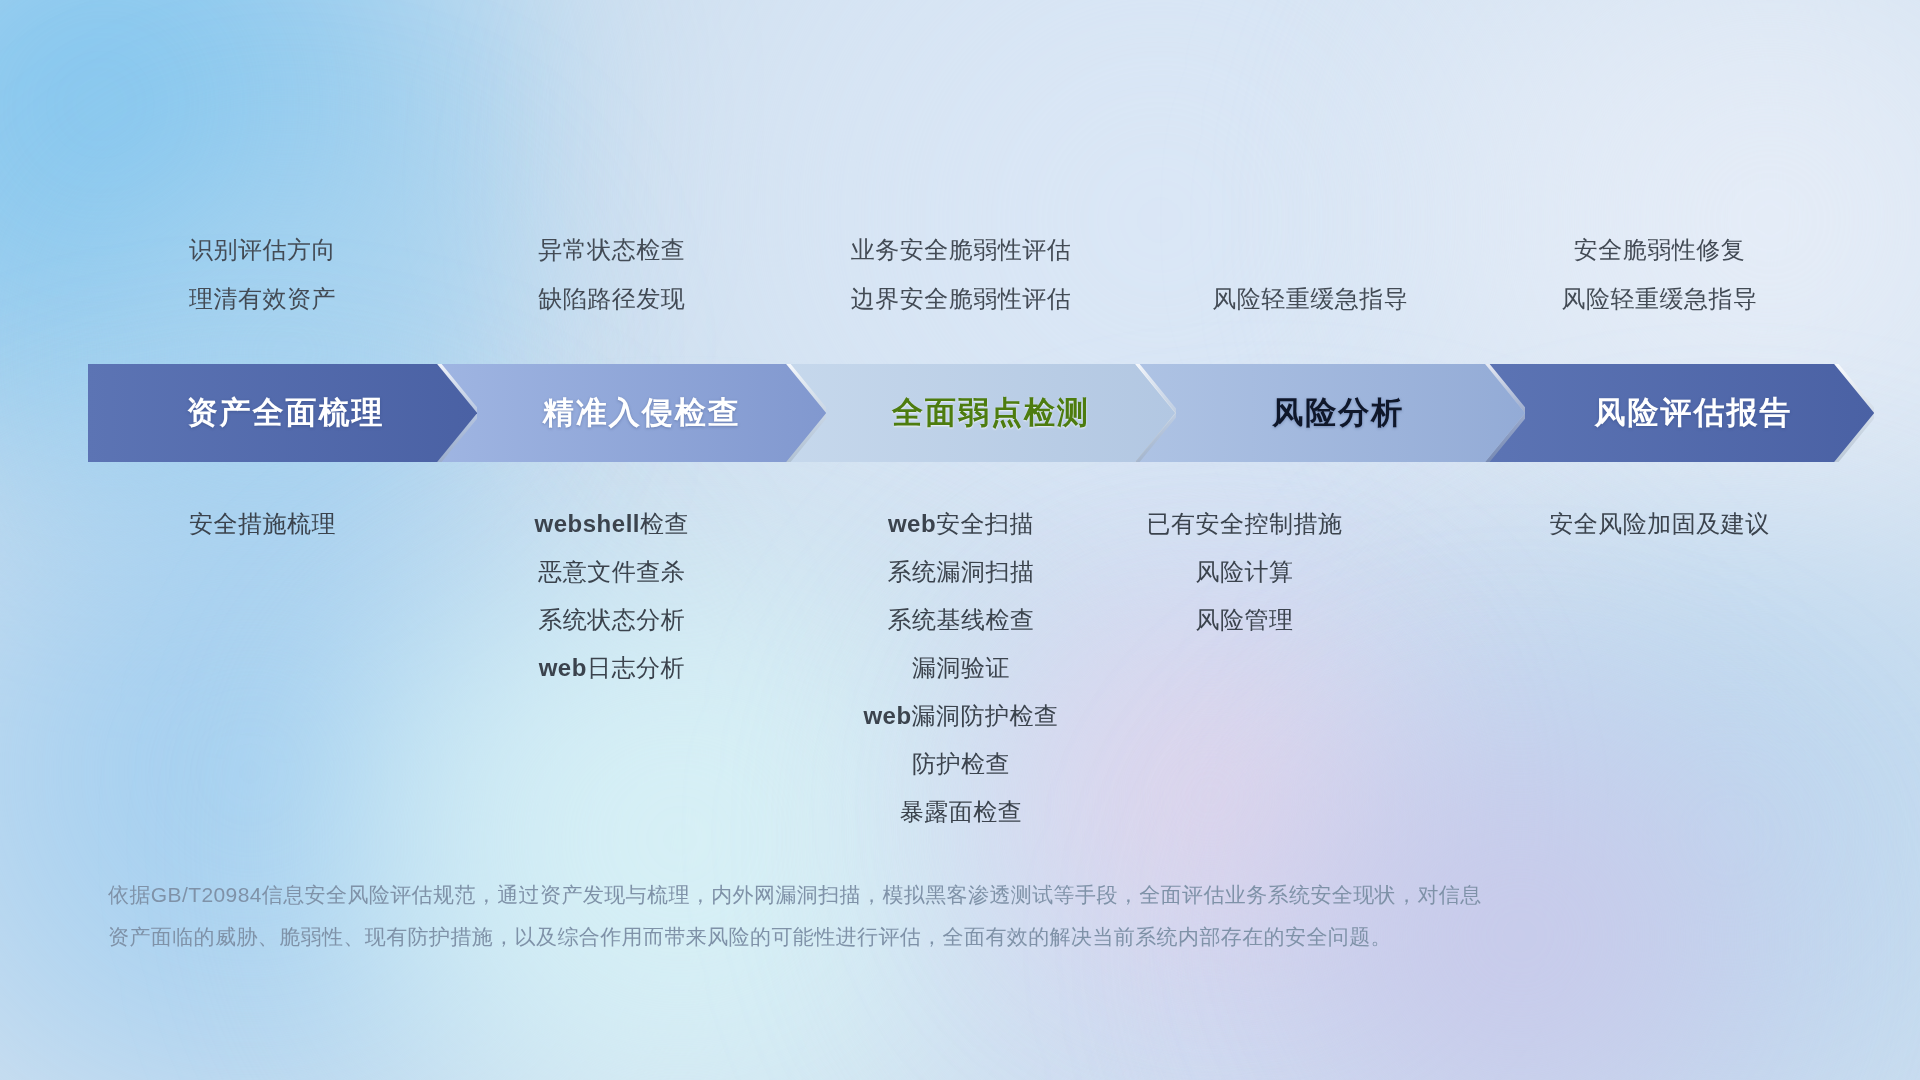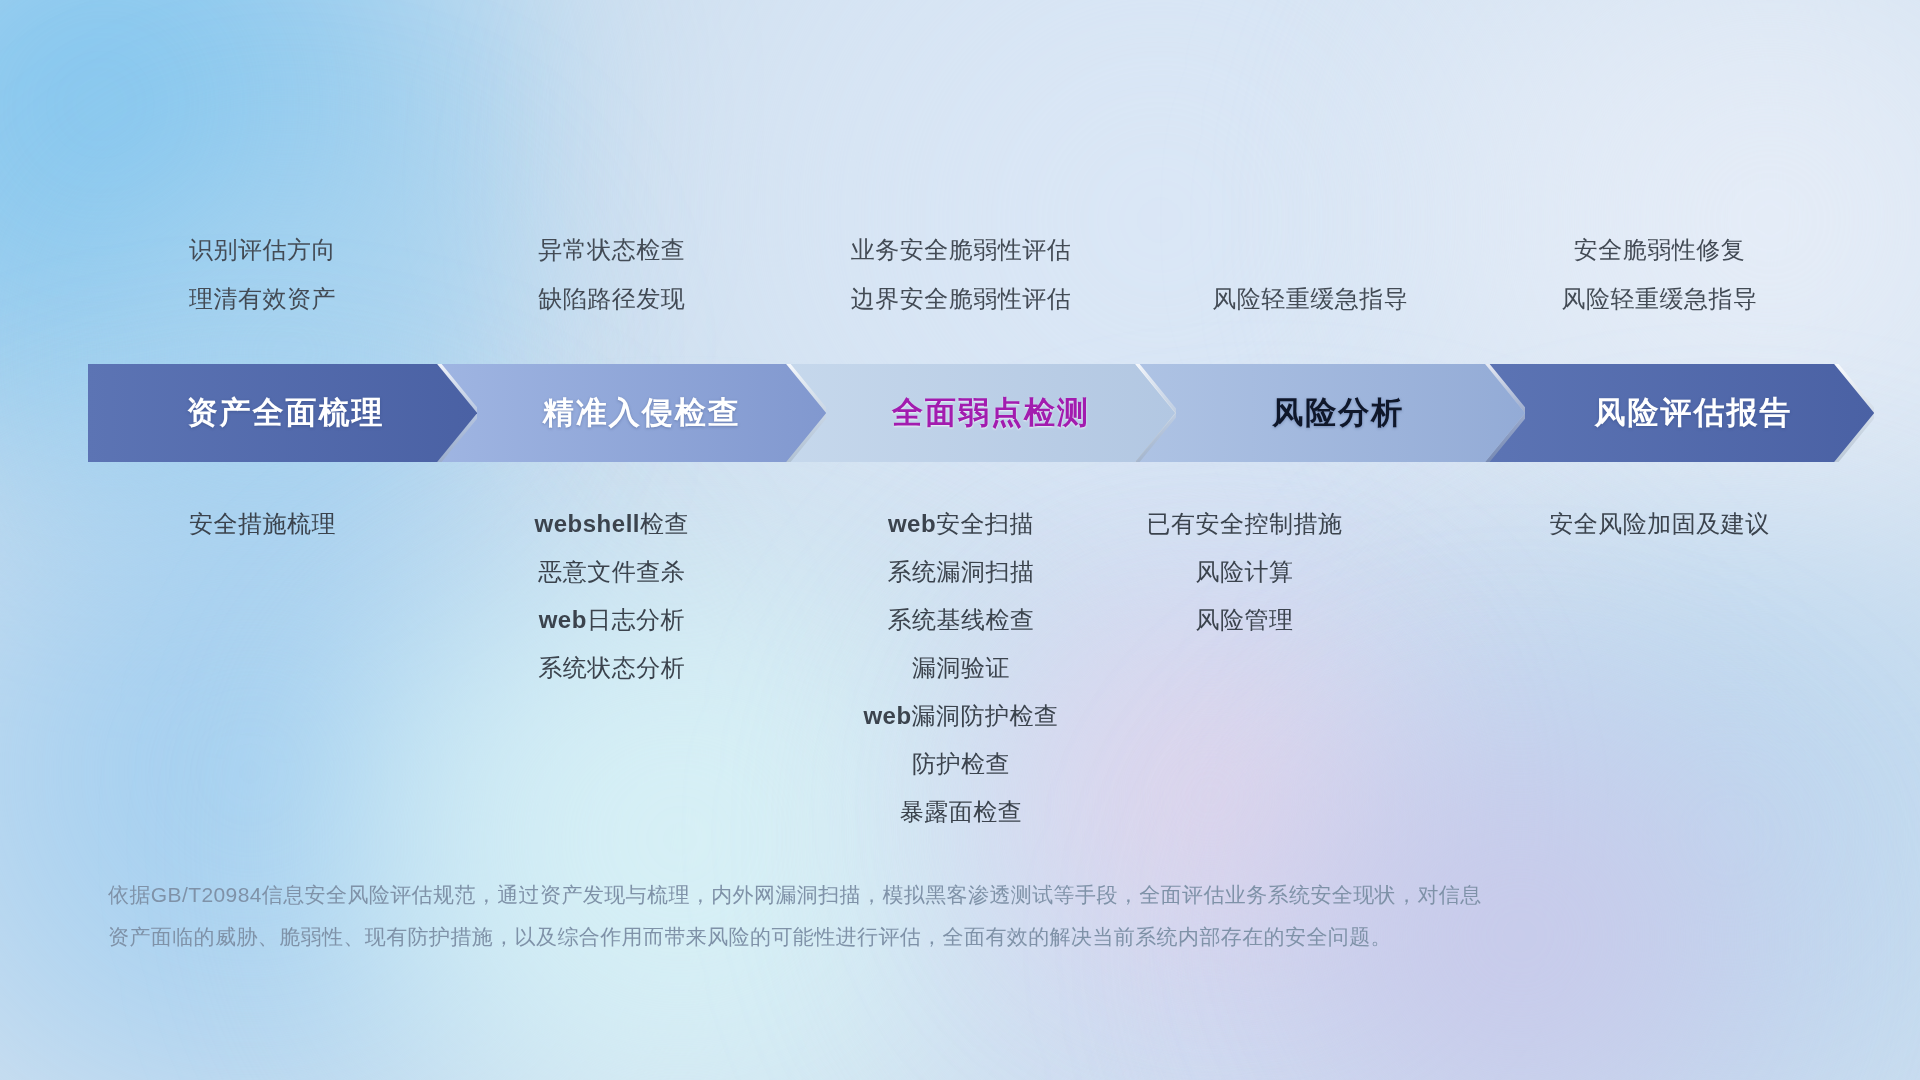--- a/index.html
+++ b/index.html
@@ -186,21 +186,21 @@
               </linearGradient>
               <linearGradient id="g2e" x1="0" y1="0" x2="0" y2="1">
                 <stop offset="0%" stop-color="#ffffff" stop-opacity="0.85"></stop>
                 <stop offset="55%" stop-color="#c9d3de" stop-opacity="0.55"></stop>
                 <stop offset="100%" stop-color="#9aa7b5" stop-opacity="0.45"></stop>
               </linearGradient>
             </defs>
             <path d="M0,0 L349.2,0 L389.2,49 L349.2,98 L0,98 L40,49 Z" fill="none" stroke="url(#g2e)" stroke-width="7"></path>
             <path d="M0,0 L349.2,0 L389.2,49 L349.2,98 L0,98 L40,49 Z" fill="url(#g2)"></path>
           </svg>
-          <span class="lbl" style="color: #a21caf; text-shadow: rgba(255, 255, 255, 0.75) 0px 1px 2px; margin-left: 20px;">全面弱点检测</span>
+          <span class="lbl" style="color: #4d7c0f; text-shadow: rgba(255, 255, 255, 0.75) 0px 1px 2px; margin-left: 20px;">全面弱点检测</span>
         </div>
         <div class="arrow" style="left: 1047.6px; width: 389.2px; z-index: 2;">
           <svg class="shape" viewBox="0 0 389.2 98" preserveAspectRatio="none">
             <defs>
               <linearGradient id="g3" x1="0" y1="0" x2="1" y2="0">
                 <stop offset="0%" stop-color="#aec3e4"></stop>
                 <stop offset="100%" stop-color="#93abd6"></stop>
               </linearGradient>
               <linearGradient id="g3e" x1="0" y1="0" x2="0" y2="1">
                 <stop offset="0%" stop-color="#ffffff" stop-opacity="0.85"></stop>
@@ -233,22 +233,22 @@
         </div>
       </div>
 
     <div class="cols" id="bottom-notes">
         <div class="col" style="position: absolute; left: 88px; width: 349.2px;">
           <div class="item-line">安全措施梳理</div>
         </div>
         <div class="col" style="position: absolute; left: 437.2px; width: 349.2px;">
           <div class="item-line"><b>webshell</b>检查</div>
           <div class="item-line">恶意文件查杀</div>
+          <div class="item-line">系统状态分析</div>
           <div class="item-line"><b>web</b>日志分析</div>
-          <div class="item-line">系统状态分析</div>
         </div>
         <div class="col" style="position: absolute; left: 786.4px; width: 349.2px;">
           <div class="item-line"><b>web</b>安全扫描</div>
           <div class="item-line">系统漏洞扫描</div>
           <div class="item-line">系统基线检查</div>
           <div class="item-line">漏洞验证</div>
           <div class="item-line"><b>web</b>漏洞防护检查</div>
           <div class="item-line">防护检查</div>
           <div class="item-line">暴露面检查</div>
         </div>

